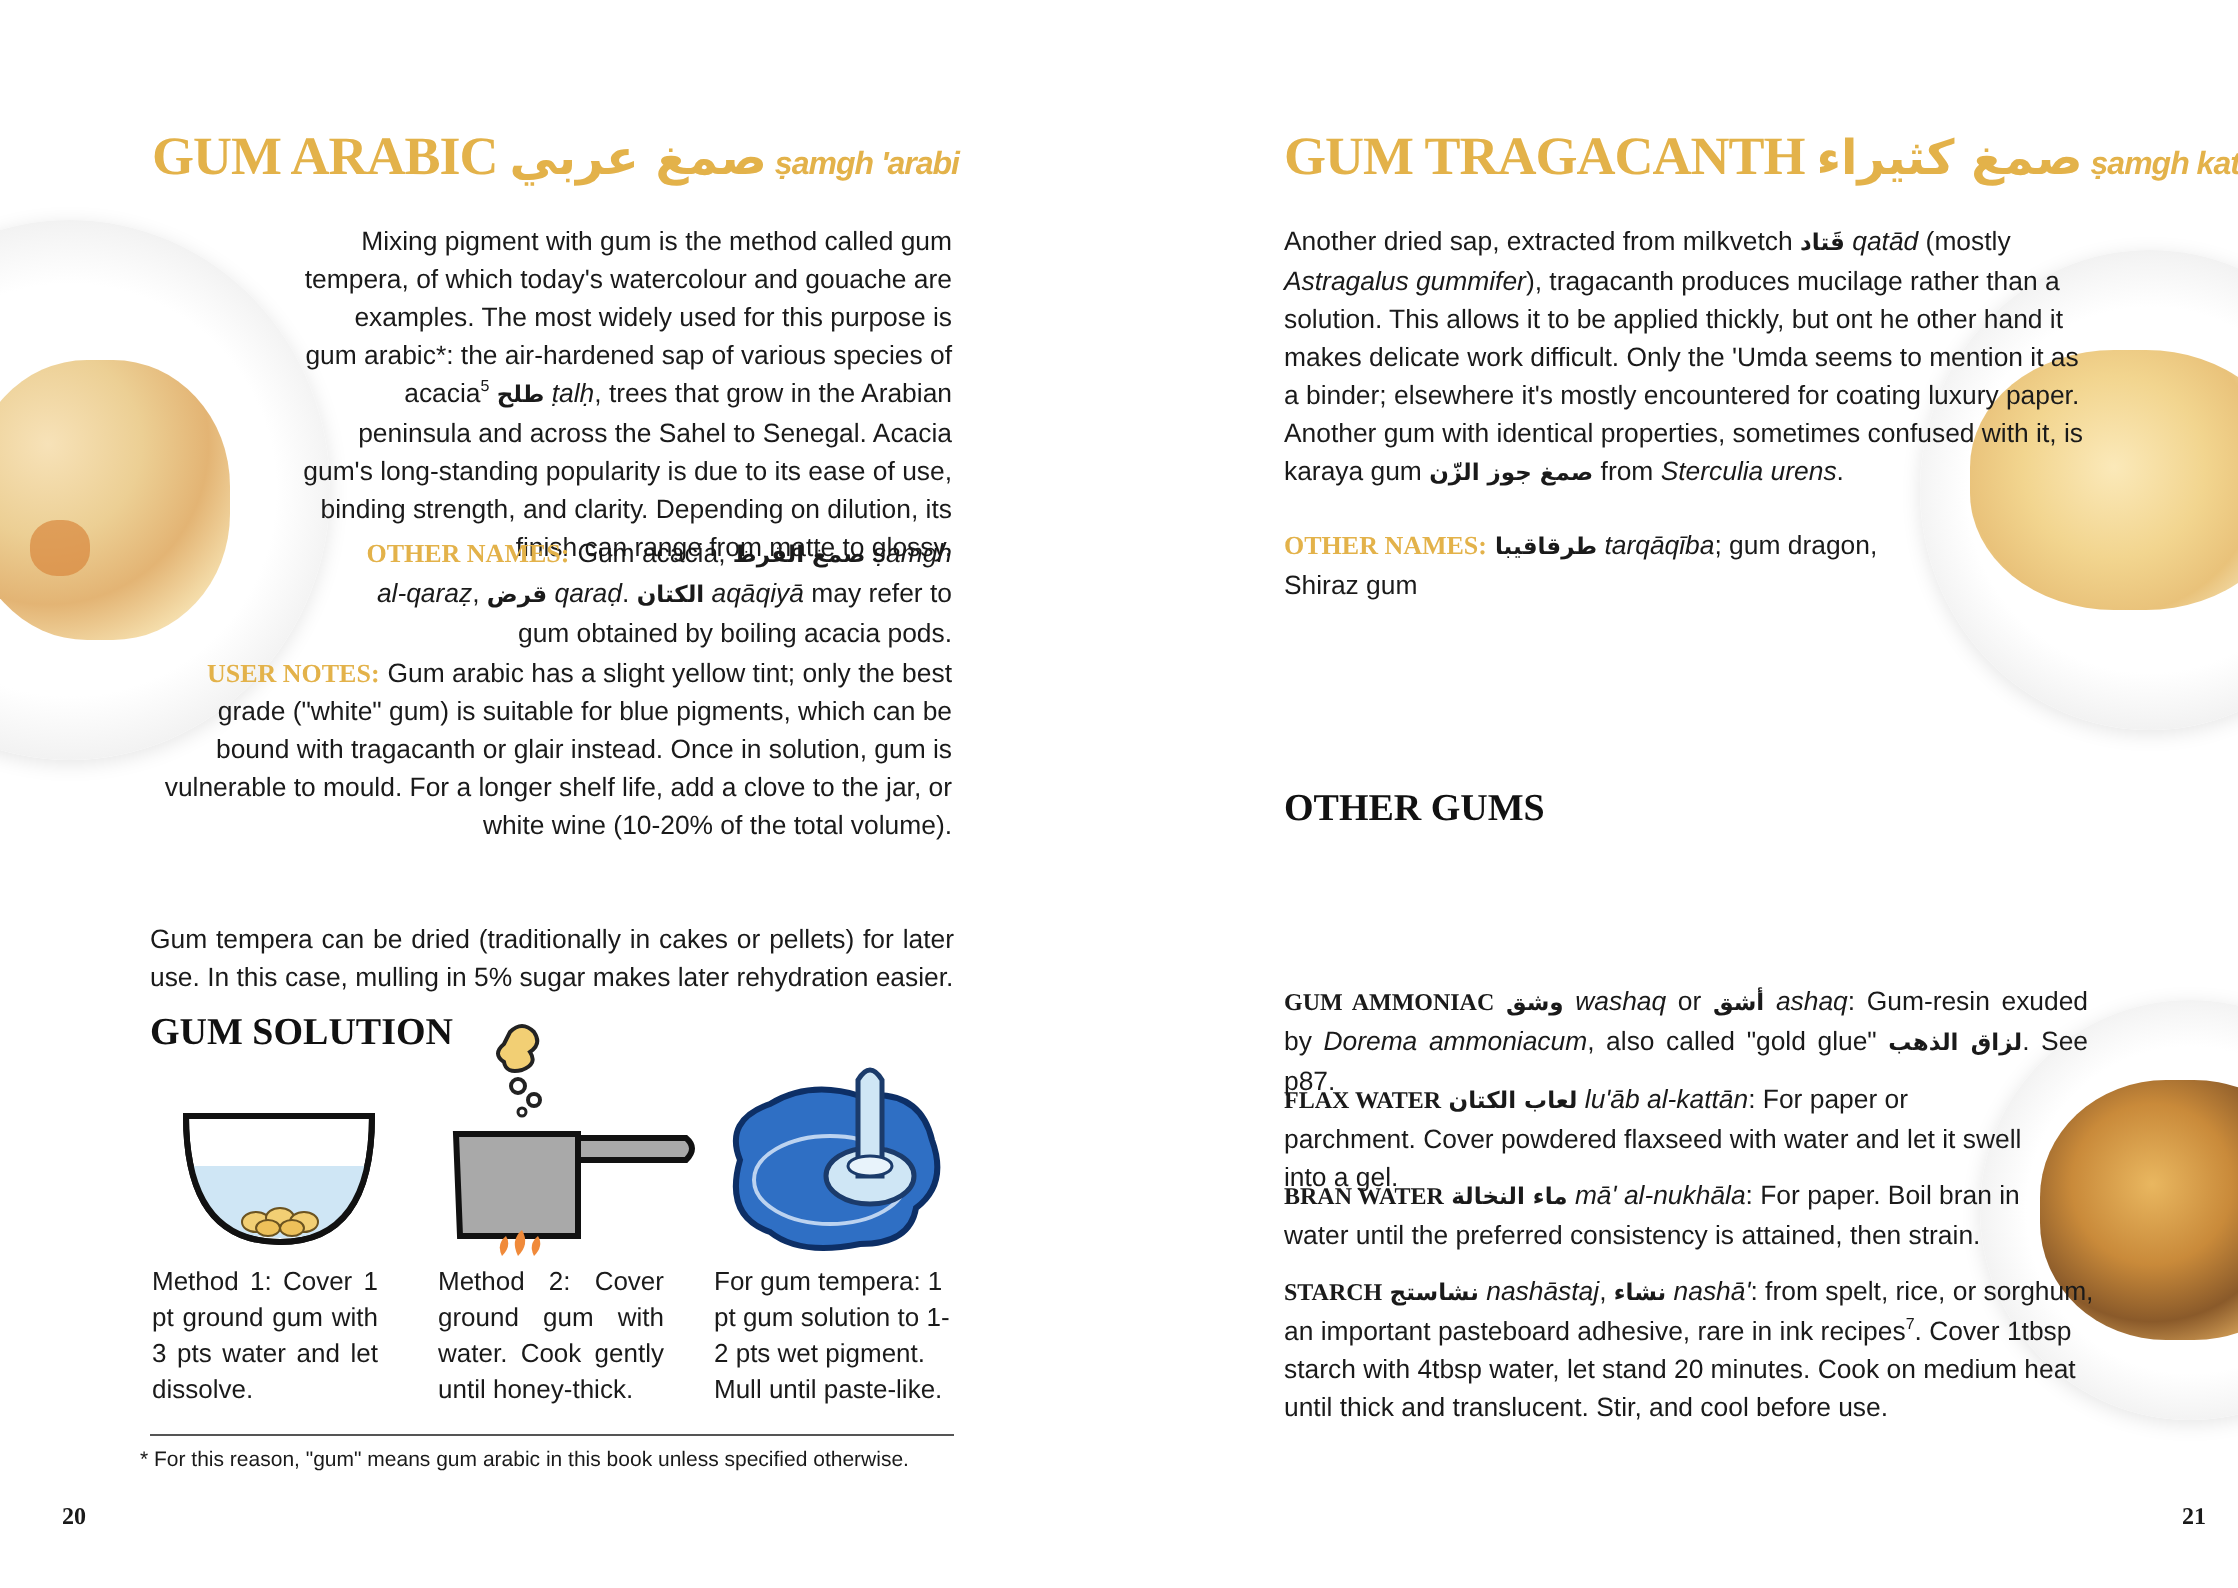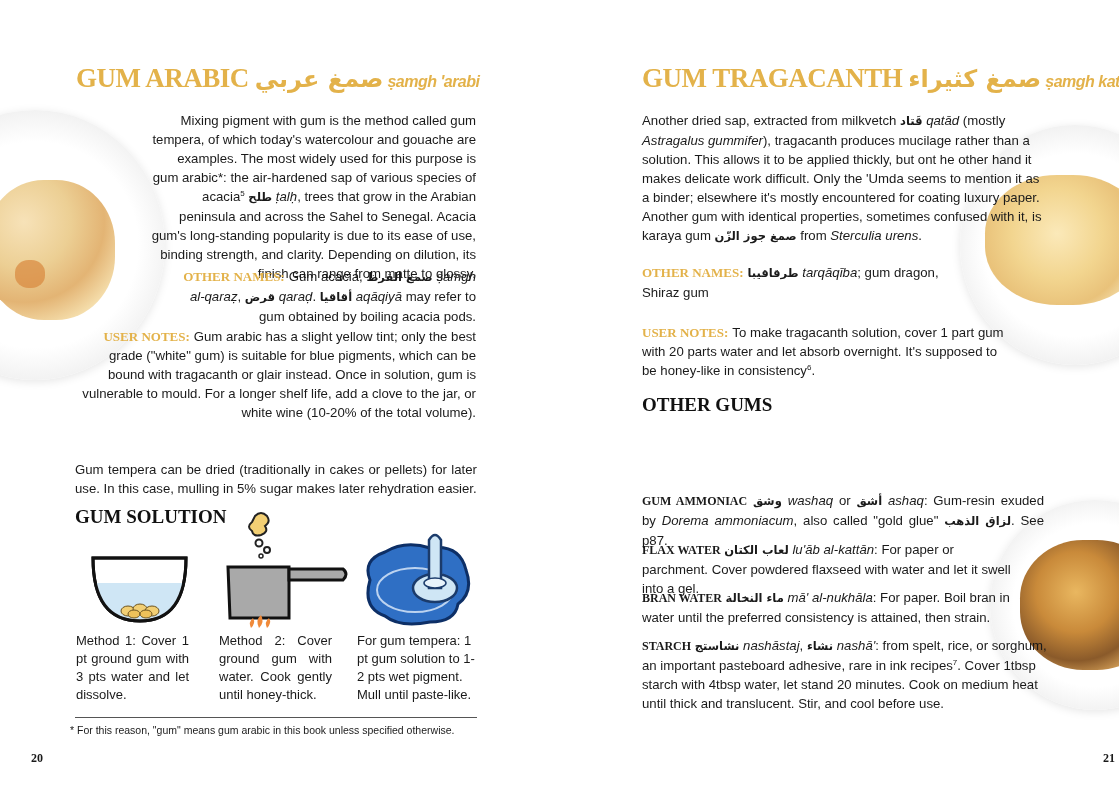--- a/index.html
+++ b/index.html
@@ -44,21 +44,21 @@
 
   <div class="title" style="left:76px; top:63px;">
     <span>GUM ARABIC</span><span class="ar">صمغ عربي</span><span class="tr">ṣamgh 'arabi</span>
   </div>
 
   <div class="para right-align" style="left:150px; top:111px; width:326px;">
     <span>Mixing pigment with gum is the method called gum tempera, of which today's watercolour and gouache are examples. The most widely used for this purpose is gum arabic*: the air-hardened sap of various species of acacia</span><sup>5</sup> <span class="ar-in">طلح</span> <i>ṭalḥ</i><span>, trees that grow in the Arabian peninsula and across the Sahel to Senegal. Acacia gum's long-standing popularity is due to its ease of use, binding strength, and clarity. Depending on dilution, its finish can range from matte to glossy.</span>
   </div>
 
   <div class="para right-align" style="left:172px; top:267px; width:304px;">
-    <span class="label">OTHER NAMES:</span><span>Gum acacia, </span><span class="ar-in">صمغ القرظ</span> <i>ṣamgh al-qaraẓ</i><span>, </span><span class="ar-in">قرض</span> <i>qaraḍ</i><span>. </span><span class="ar-in">أقاقيا</span> <i>aqāqiyā</i><span> may refer to gum obtained by boiling acacia pods.</span>
+    <span class="label">OTHER NAMES:</span><span>Gum acacia, </span><span class="ar-in">صمغ القرظ</span> <i>ṣamgh al-qaraẓ</i><span>, </span><span class="ar-in">قرض</span> <i>qaraḍ</i><span>. </span><span class="ar-in">الكتان</span> <i>aqāqiyā</i><span> may refer to gum obtained by boiling acacia pods.</span>
   </div>
 
   <div class="para right-align" style="left:72px; top:327px; width:404px;">
     <span class="label">USER NOTES:</span><span>Gum arabic has a slight yellow tint; only the best grade ("white" gum) is suitable for blue pigments, which can be bound with tragacanth or glair instead. Once in solution, gum is vulnerable to mould. For a longer shelf life, add a clove to the jar, or white wine (10-20% of the total volume).</span>
   </div>
 
 
   <div class="para justify" style="left:75px; top:460px; width:402px;">Gum tempera can be dried (traditionally in cakes or pellets) for later use. In this case, mulling in 5% sugar makes later rehydration easier.</div>
 
   <div class="h2" style="left:75px; top:506px;">GUM SOLUTION</div>
@@ -119,37 +119,34 @@
   </div>
 
   <div class="para" style="left:82px; top:111px; width:402px;">
     <span>Another dried sap, extracted from milkvetch </span><span class="ar-in">قَتاد</span> <i>qatād</i><span> (mostly </span><i>Astragalus gummifer</i><span>), tragacanth produces mucilage rather than a solution. This allows it to be applied thickly, but ont he other hand it makes delicate work difficult. Only the 'Umda seems to mention it as a binder; elsewhere it's mostly encountered for coating luxury paper. Another gum with identical properties, sometimes confused with it, is karaya gum </span><span class="ar-in">صمغ جوز الزّن</span><span> from </span><i>Sterculia urens</i><span>.</span>
   </div>
 
   <div class="para" style="left:82px; top:263px; width:300px;">
     <span class="label">OTHER NAMES:</span><span class="ar-in">طرقاقيبا</span> <i>tarqāqība</i><span>; gum dragon, Shiraz gum</span>
   </div>
 
-  <div class="para" style="left:82px; top:323px; width:370px;">
-    <span class="label">USER NOTES:</span><span>To make tragacanth solution, cover 1 part gum with 20 parts water and let absorb overnight. It's supposed to be honey-like in consistency</span><sup>6</sup><span>.</span>
-  </div>
 
   <div class="h2" style="left:82px; top:394px;">OTHER GUMS</div>
 
 
   <div class="para justify" style="left:82px; top:491px; width:402px;">
     <span class="term">GUM AMMONIAC</span> <span class="ar-in">وشق</span> <i>washaq</i><span> or </span><span class="ar-in">أشق</span> <i>ashaq</i><span>: Gum-resin exuded by </span><i>Dorema ammoniacum</i><span>, also called "gold glue" </span><span class="ar-in">لزاق الذهب</span><span>. See p87.</span>
   </div>
 
   <div class="para" style="left:82px; top:588px; width:370px;">
     <span class="term">BRAN WATER</span> <span class="ar-in">ماء النخالة</span> <i>mā' al-nukhāla</i><span>: For paper. Boil bran in water until the preferred consistency is attained, then strain.</span>
   </div>
 
   <div class="para" style="left:82px; top:540px; width:370px;">
     <span class="term">FLAX WATER</span> <span class="ar-in">لعاب الكتان</span> <i>lu'āb al-kattān</i><span>: For paper or parchment. Cover powdered flaxseed with water and let it swell into a gel.</span>
   </div>
 
   <div class="para" style="left:82px; top:636px; width:405px;">
     <span class="term">STARCH</span> <span class="ar-in">نشاستج</span> <i>nashāstaj</i><span>, </span><span class="ar-in">نشاء</span> <i>nashā'</i><span>: from spelt, rice, or sorghum, an important pasteboard adhesive, rare in ink recipes</span><sup>7</sup><span>. Cover 1tbsp starch with 4tbsp water, let stand 20 minutes. Cook on medium heat until thick and translucent. Stir, and cool before use.</span>
   </div>
 
-  <div class="pageno" style="left:543px; top:751px;">21</div>
+  <div class="pageno" style="left:531px; top:751px;">21</div>
 </div>
 
 </body></html>

